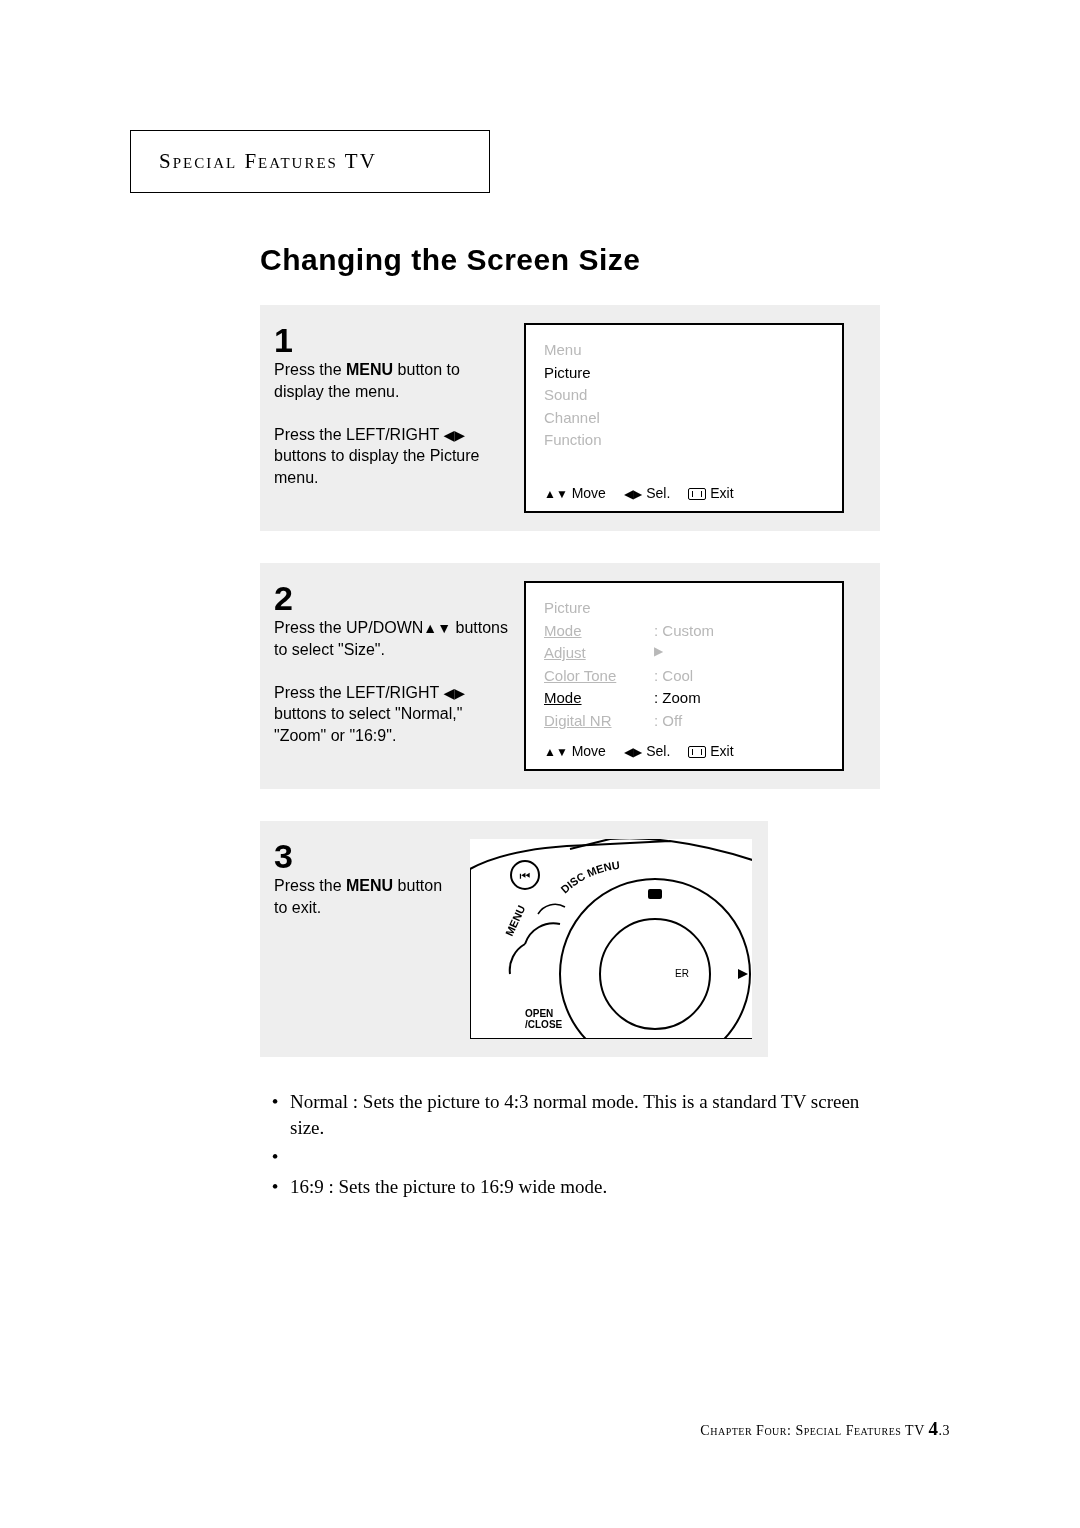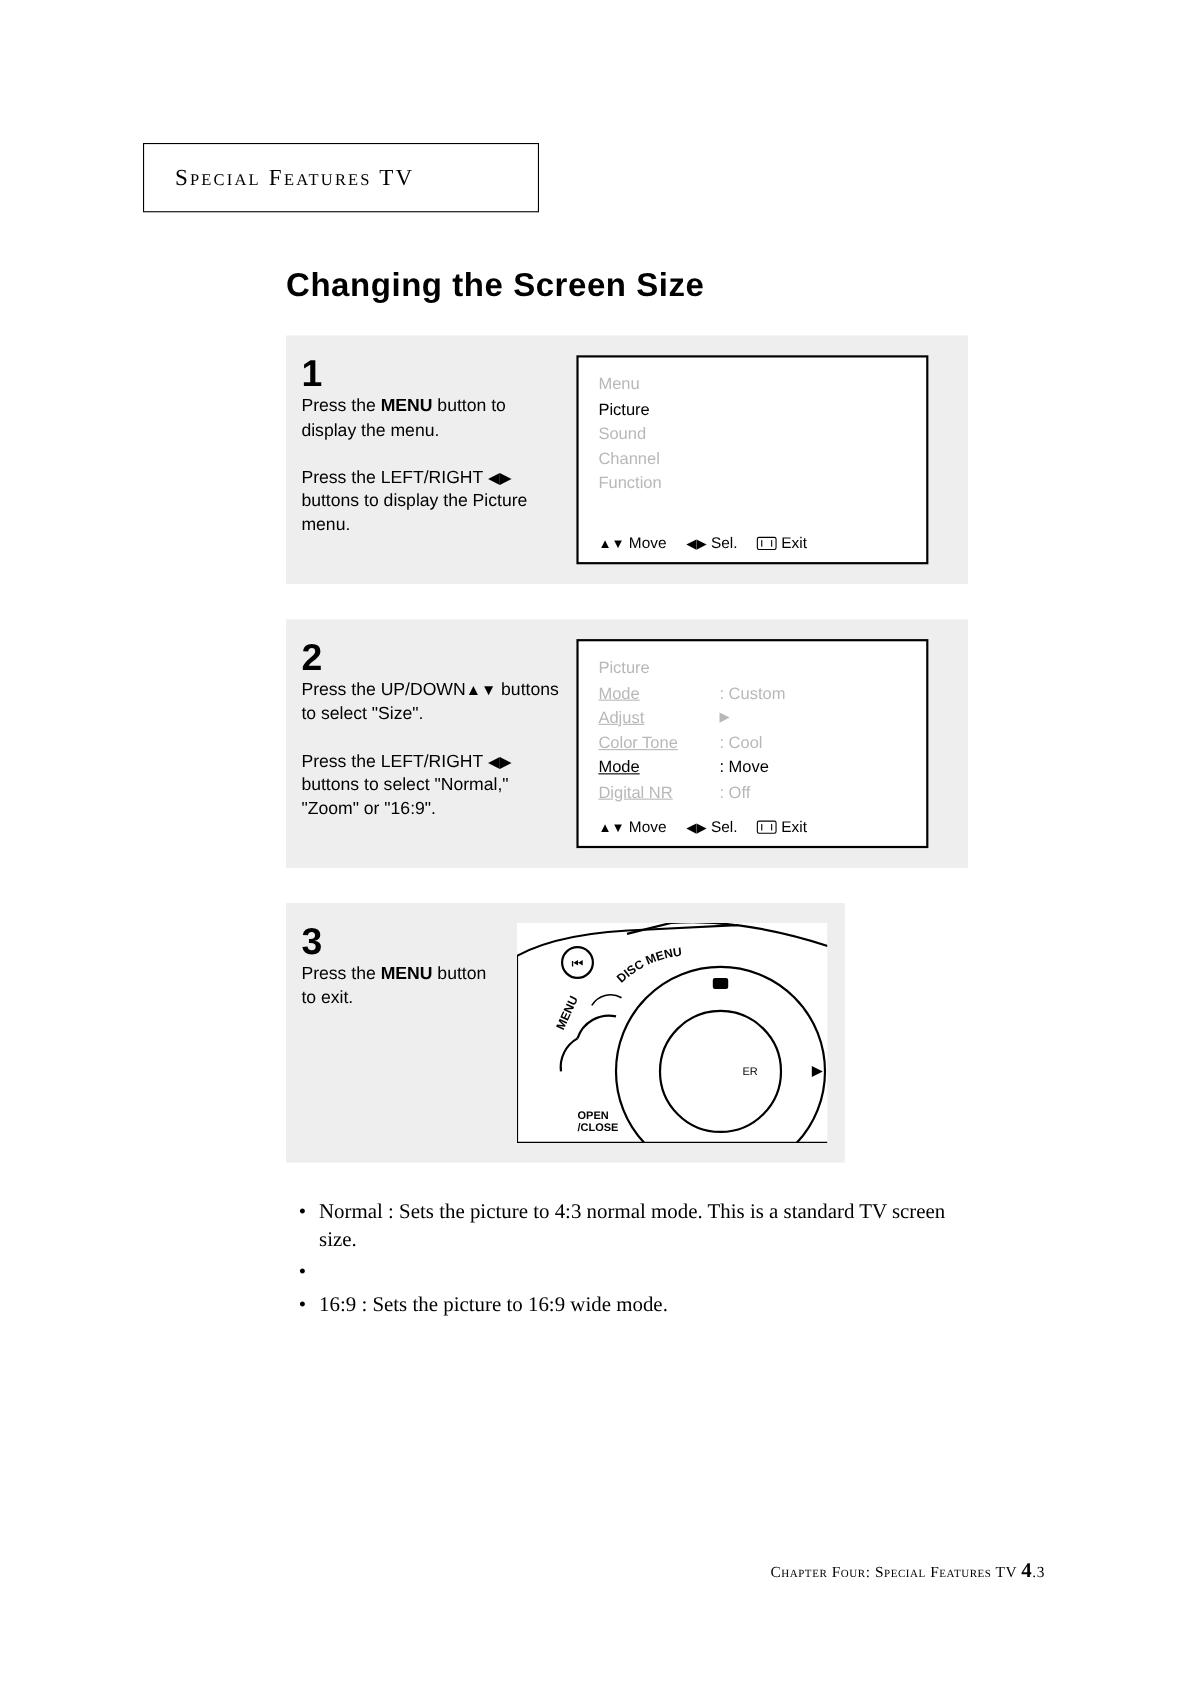--- a/index.html
+++ b/index.html
@@ -210,21 +210,21 @@
           <div class="osd-row">
               <span class="k">Adjust</span>
               <span class="icon-tri">▶</span>
             </div>
           <div class="osd-row">
               <span class="k">Color Tone</span>
               <span>: Cool</span>
             </div>
           <div class="osd-row osd-sel">
               <span class="k">Mode</span>
-              <span>: Move</span>
+              <span>: Zoom</span>
             </div>
           <div class="osd-row">
               <span class="k">Digital NR</span>
               <span>: Off</span>
             </div>
         </div>
         <div class="osd-nav">
           <span><span class="glyph">▲▼</span> <span>Move</span></span>
           <span><span class="glyph">◀▶</span> <span>Sel.</span></span>
           <span><span class="mbtn"></span> <span>Exit</span></span>

